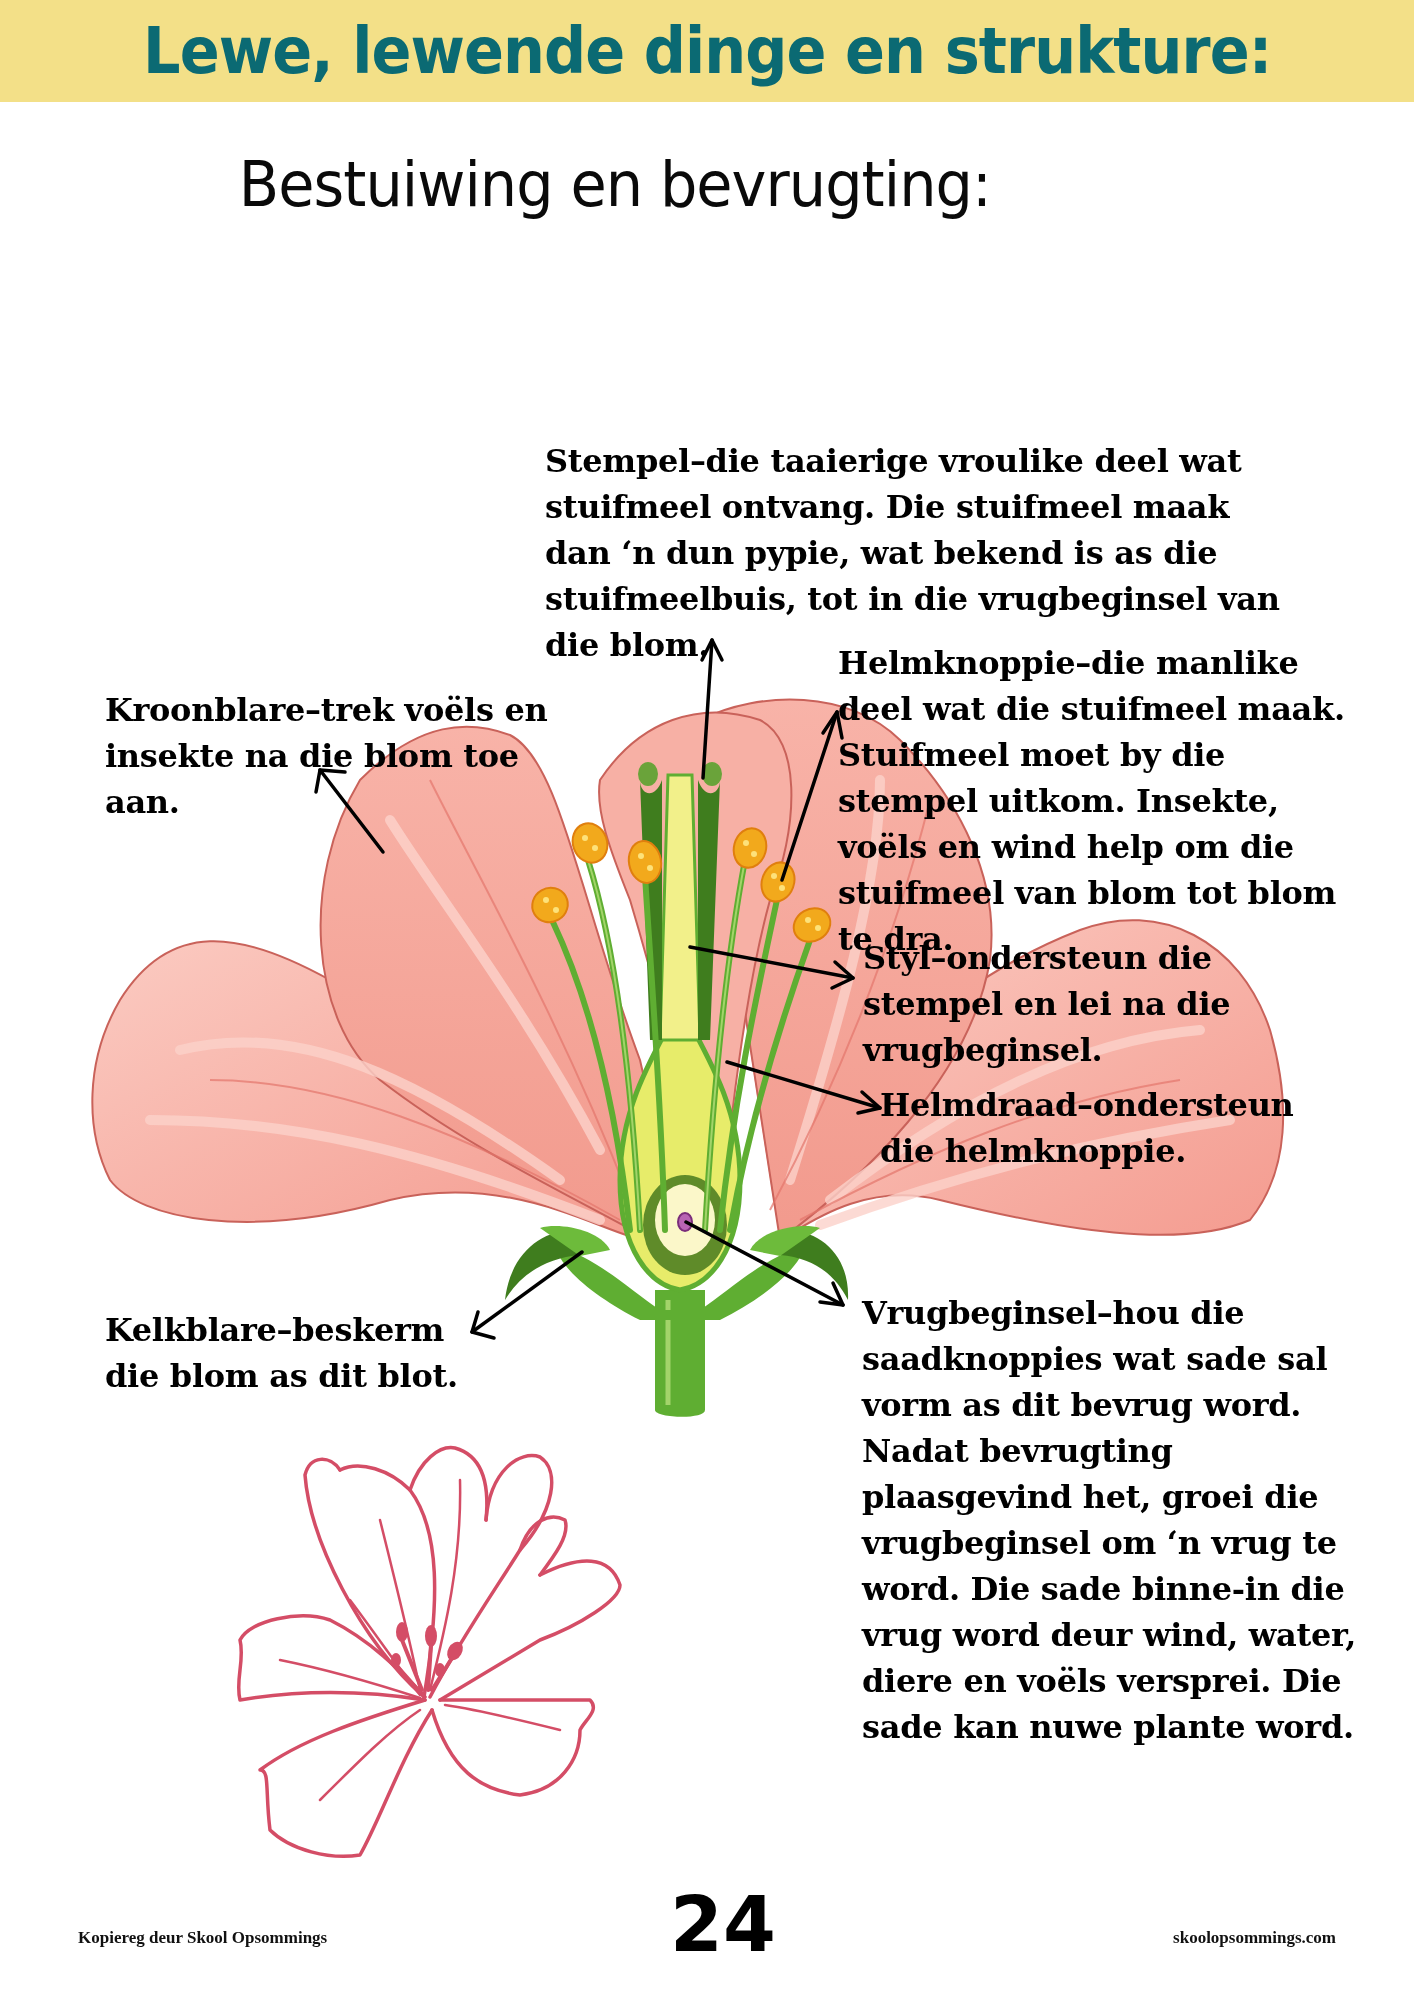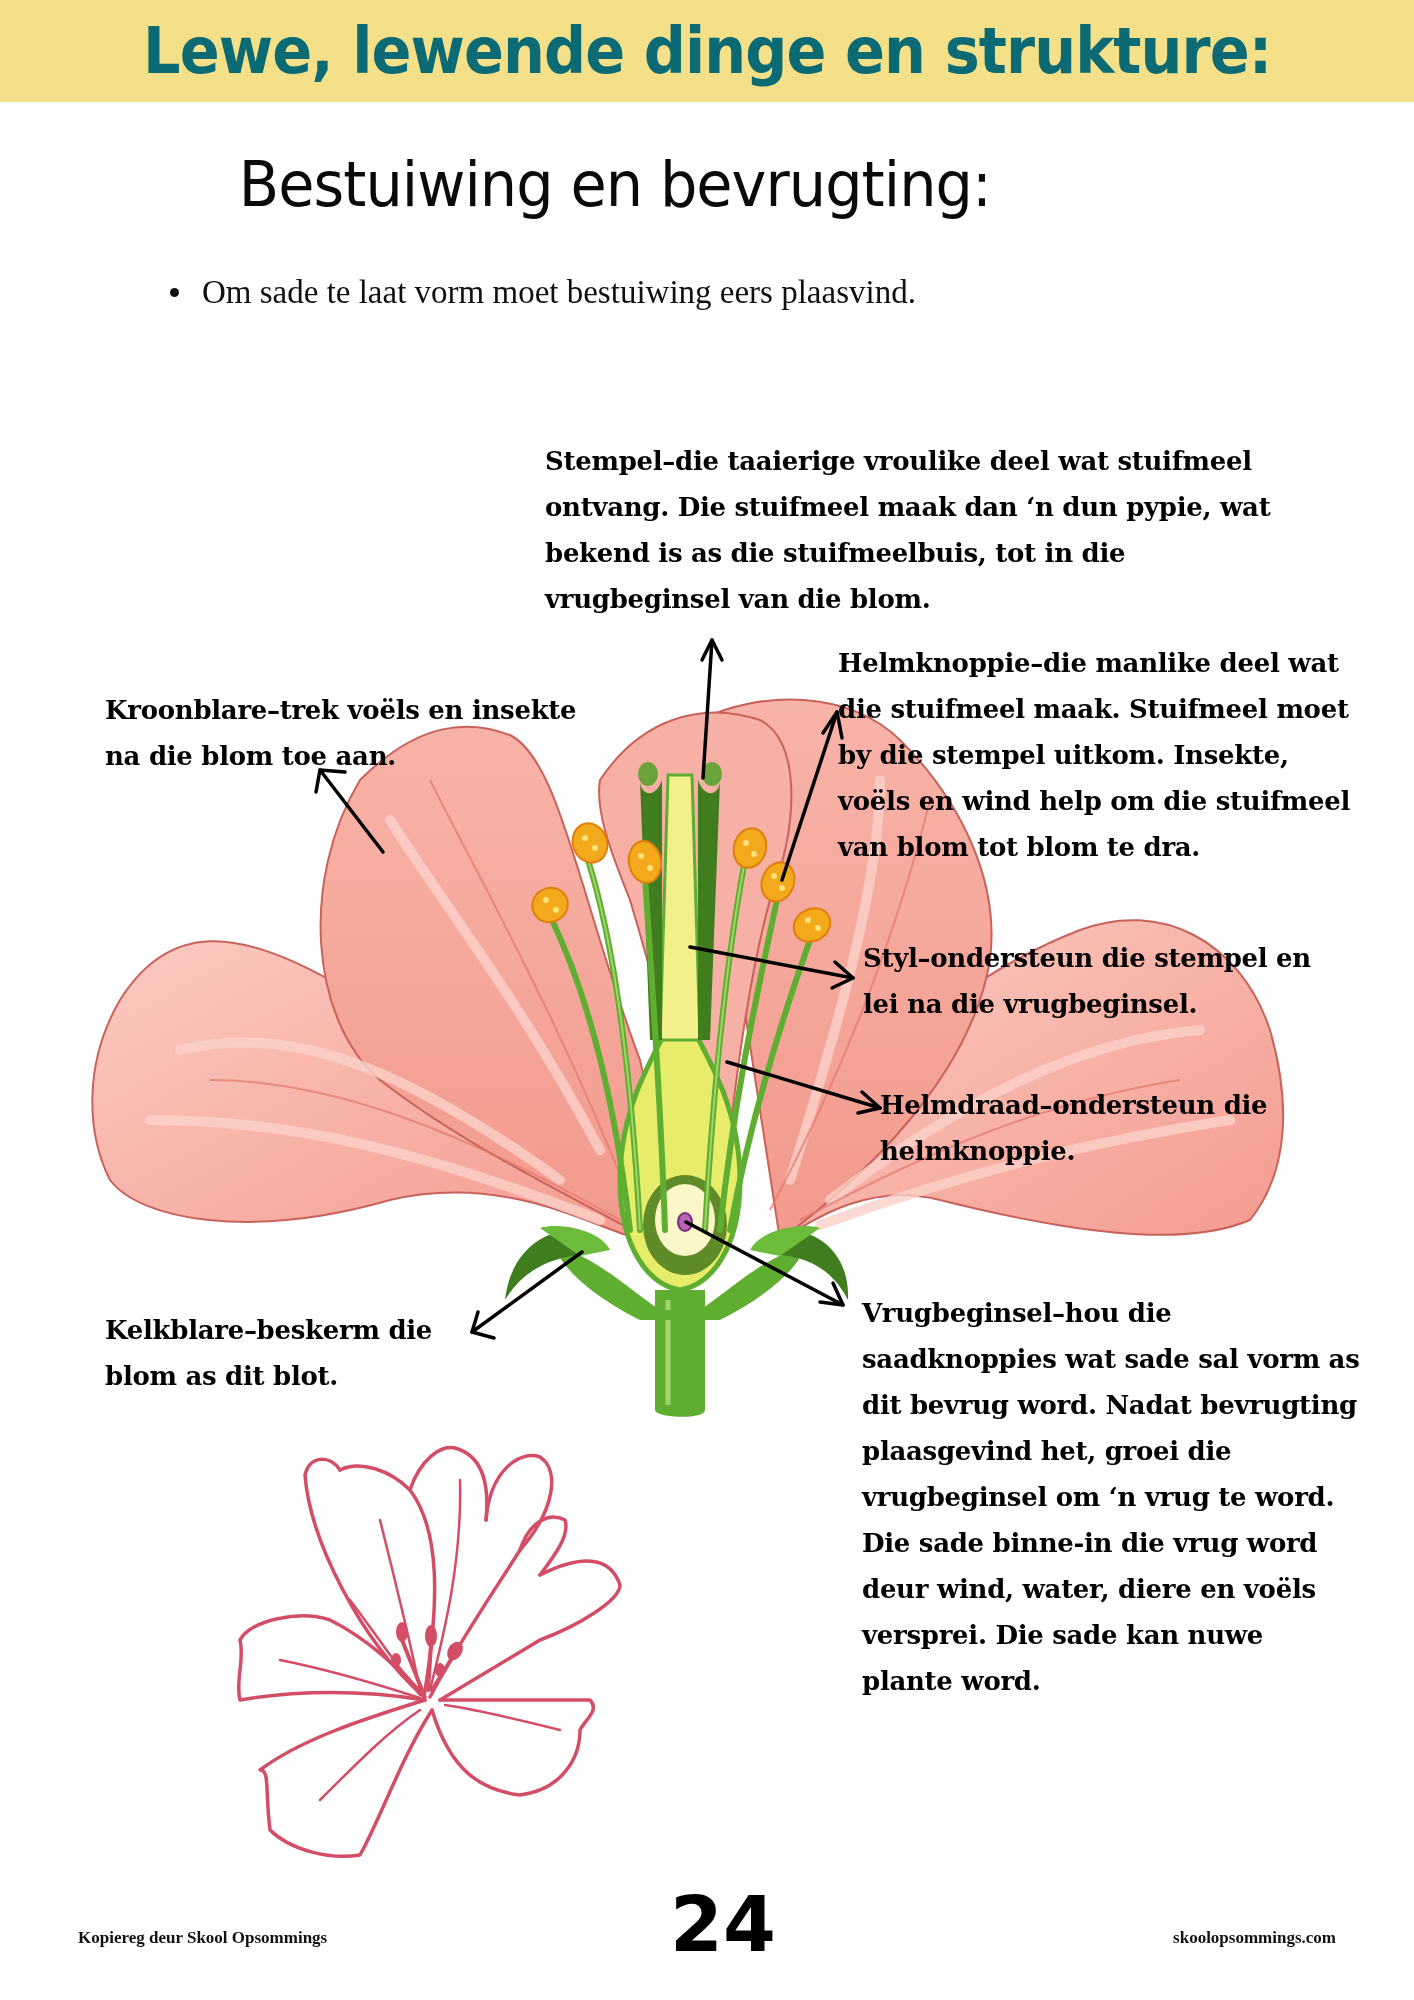--- a/index.html
+++ b/index.html
@@ -31,21 +31,21 @@
   .intro li { position: relative; padding-left: 32px; }
   .intro li::before {
     content: ""; position: absolute; left: 0; top: 20px;
     width: 9px; height: 9px; border-radius: 50%; background: #111;
   }
 
   .illustration { position: absolute; left: 0; top: 0; width: 1414px; height: 2000px; }
 
   .label {
     position: absolute; font-family: "DejaVu Serif", serif; font-weight: bold;
-    font-size: 26px; line-height: 46px; color: #000; letter-spacing: -0.3px;
+    font-size: 32px; line-height: 46px; color: #000; letter-spacing: -0.3px;
   }
   .lbl-stempel { left: 545px; top: 438px; width: 740px; }
   .lbl-kroon { left: 105px; top: 643px; width: 480px; margin-top: 44px; }
   .lbl-helmk { left: 838px; top: 640px; width: 520px; }
   .lbl-styl { left: 863px; top: 935px; width: 480px; }
   .lbl-helmd { left: 880px; top: 1082px; width: 470px; }
   .lbl-kelk { left: 105px; top: 1307px; width: 400px; }
   .lbl-vrug { left: 862px; top: 1290px; width: 500px; }
 
   .footer-left {
@@ -68,21 +68,20 @@
 
 <div class="header-band">
   <div class="header-title">Lewe, lewende dinge en strukture:</div>
 </div>
 
 <div class="subtitle">
   <span>Bestuiwing en bevrugting:</span>
 </div>
 
 <ul class="intro">
-  <li>Om sade te laat vorm moet bestuiwing eers plaasvind.</li>
 </ul>
 
 <svg class="illustration" viewBox="0 0 1414 2000" xmlns="http://www.w3.org/2000/svg">
   <defs>
     <linearGradient id="petalGrad" x1="0" y1="0" x2="0" y2="1">
       <stop offset="0" stop-color="#f8b3a8"></stop>
       <stop offset="1" stop-color="#f29a8d"></stop>
     </linearGradient>
     <linearGradient id="petalGradL" x1="0" y1="0" x2="1" y2="1">
       <stop offset="0" stop-color="#fbcbc2"></stop>

